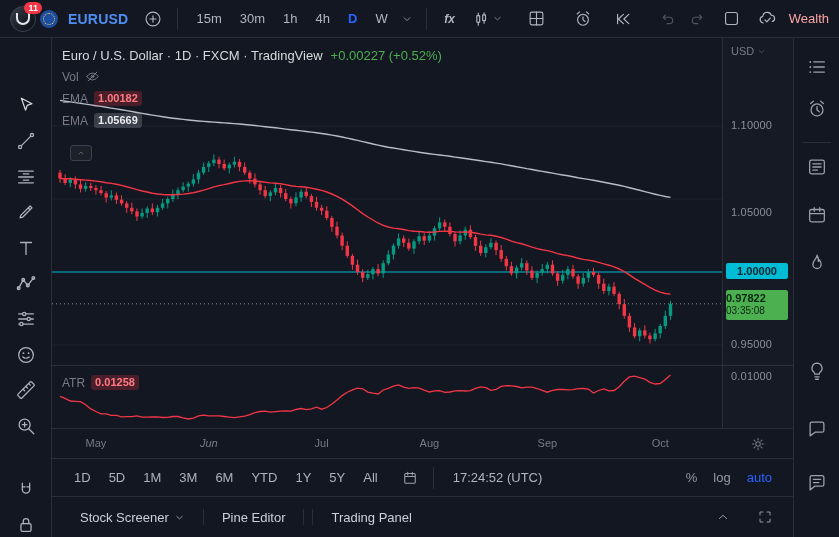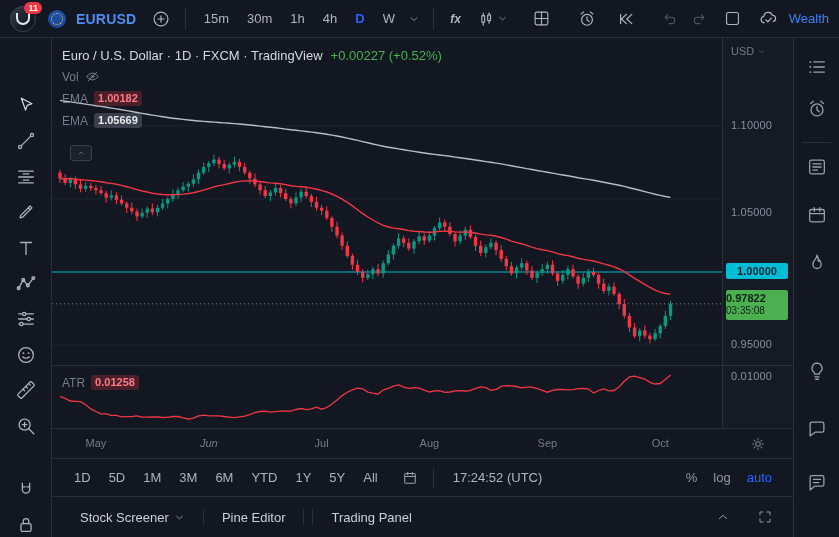--- a/index.html
+++ b/index.html
@@ -3,32 +3,32 @@
 <meta charset="utf-8">
 <style>
   *{box-sizing:border-box;margin:0;padding:0}
   html,body{width:839px;height:537px;background:#131722;font-family:"Liberation Sans","DejaVu Sans",sans-serif;color:#b2b5be;overflow:hidden}
   #app{position:relative;width:839px;height:537px;background:#131722;overflow:hidden}
   svg.ic{fill:none;stroke:currentColor;stroke-width:1.4;stroke-linecap:round;stroke-linejoin:round;display:block}
   button{background:none;border:none;color:inherit;font:inherit;cursor:pointer}
 
   
   #topbar{position:absolute;left:0;top:0;width:839px;height:38px;border-bottom:1px solid #2a2e39;background:#131722;display:flex;align-items:center;padding:0 10px;gap:4px;z-index:9}
-  .logo{position:relative;width:26px;height:26px;border-radius:50%;background:linear-gradient(135deg,#2d333d 20%,#10141b 80%);border:1px solid #3a4151;margin-right:8px;flex:0 0 auto}
+  .logo{position:relative;width:26px;height:26px;border-radius:50%;background:linear-gradient(135deg,#2d333d 20%,#10141b 80%);border:1px solid #3a4151;margin-right:0;flex:0 0 auto}
   .logo .arc{position:absolute;left:5px;top:6px;width:14px;height:12px;border:2px solid #e4e7ec;border-top:none;border-radius:0 0 8px 8px}
   .badge{position:absolute;top:-5px;right:-7px;background:#f23645;color:#fff;font-size:9px;font-weight:700;line-height:12px;padding:0 4px;border-radius:7px}
   .flag{width:18px;height:18px;border-radius:50%;background:#1c4da0;position:relative;flex:0 0 auto}
   .flag:after{content:"";position:absolute;inset:3px;border-radius:50%;border:1px dotted #ffd54a}
   .symbol{color:#4e8df2;font-weight:700;font-size:14px;margin:0 8px 0 6px;letter-spacing:.2px}
   .iconbtn{display:flex;align-items:center;justify-content:center;width:28px;height:28px;color:#b2b5be;border-radius:4px}
   .vsep{width:1px;height:22px;background:#2a2e39;margin:0 7px;flex:0 0 auto}
   .tf{padding:3px 7px;font-size:13px;color:#b2b5be;border-radius:4px}
   .tf.active{color:#2962ff;font-weight:700}
   .dim{color:#51555f}
-  .layoutname{font-size:13px;color:#3b82f6;margin-left:4px;white-space:nowrap}
+  .layoutname{font-size:13px;color:#fca5a5;margin-left:4px;white-space:nowrap}
 
   
   #left-rail{position:absolute;left:0;top:38px;width:52px;bottom:0;border-right:1px solid #2a2e39;background:#131722;z-index:5}
   .ltool{position:absolute;left:14px;width:24px;height:24px;color:#aeb2bc;display:flex;align-items:center;justify-content:center}
 
   
   #right-rail{position:absolute;right:0;top:38px;width:46px;bottom:0;border-left:1px solid #2a2e39;background:#131722;z-index:5}
   .rtool{position:absolute;left:12px;width:22px;height:22px;color:#9ba0ab}
   .rail-sep{position:absolute;left:8px;right:8px;top:104px;height:1px;background:#2a2e39}
 

